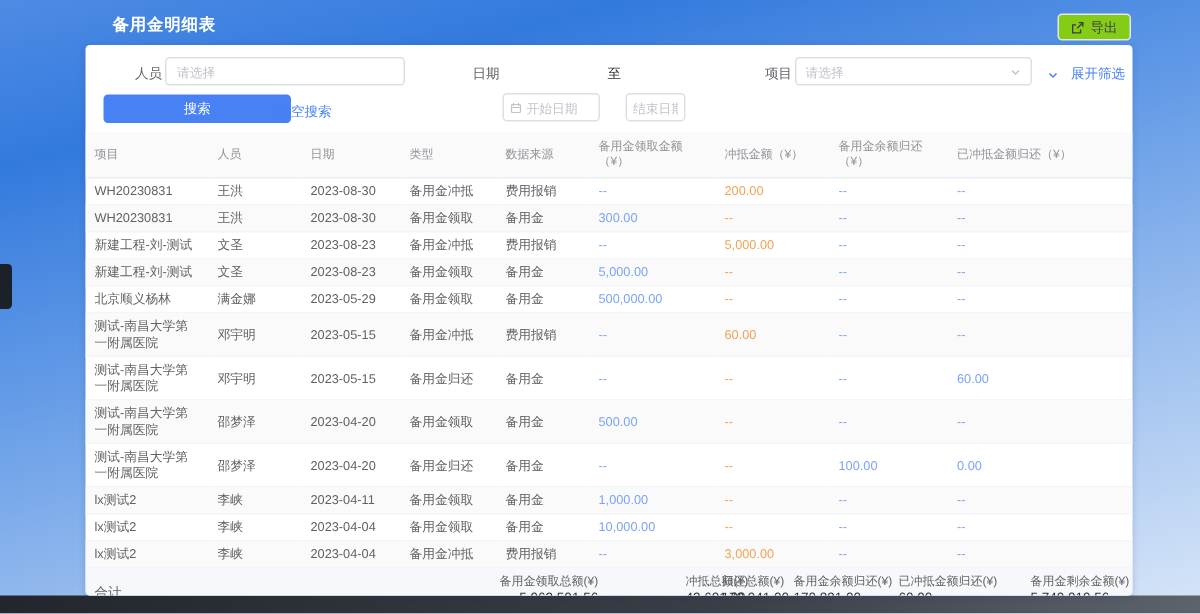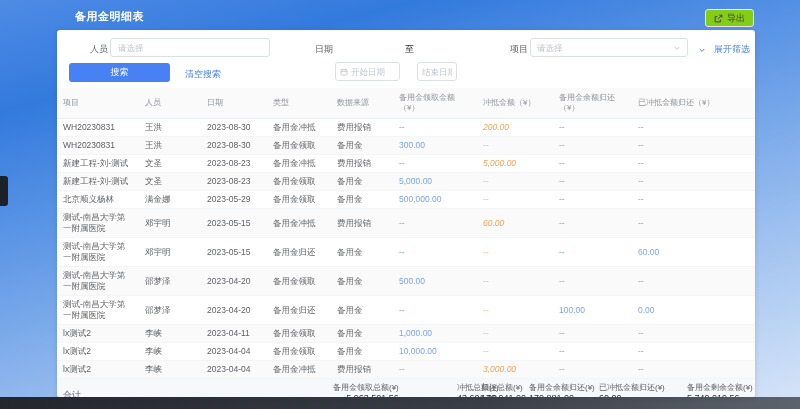--- a/index.html
+++ b/index.html
@@ -41,40 +41,40 @@
   .inp::placeholder { color: #c0c4cc; }
   .datebox { display: flex; align-items: center; padding: 0 4px; gap: 3px; margin-top: 24px; }
   .datebox input, .selectbox input {
     border: none; outline: none; width: 100%; font-size: 8.5px; color: #606266; background: transparent;
   }
   .datebox input::placeholder, .selectbox input::placeholder { color: #c0c4cc; }
   .selectbox { display: flex; align-items: center; padding: 0 6px; }
   .link { font-size: 9px; color: #4781f3; cursor: pointer; white-space: nowrap; }
   .expand-link { position: absolute; top: 13px; left: 641px; display: flex; align-items: center; gap: 8px; }
   .search-btn {
-    position: absolute; left: 12px; top: 33px; width: 101px; height: 19px;
+    position: absolute; left: 12px; top: 33px; width: 125px; height: 19px;
     background: #4781f3; border: none; border-radius: 3px;
     color: #ffffff; font-size: 9px; cursor: pointer;
   }
   .clear-link { position: absolute; left: 128px; top: 38px; }
 
   
   .tablewrap { flex: none; }
   table { width: 698px; border-collapse: collapse; table-layout: fixed; }
   th {
     font-size: 8px; font-weight: normal; color: #909399; text-align: left;
     padding: 5px 6px; background: #fafafa; border-bottom: 1px solid #ebeef5; line-height: 10px;
   }
   td {
     font-size: 8.5px; color: #606266; padding: 3px 6px; line-height: 11px;
     border-bottom: 1px solid #f4f5f7; word-break: break-all; vertical-align: middle;
   }
   tbody tr:nth-child(even) { background: #fafafa; }
   .val-blue { color: #7ba4f4; }
-  .val-orange { color: #f3a356; font-style: italic; }
+  .val-orange { color: #f3a356; }
 
   
   .summary {
     position: relative; flex: none; height: 29px;
     background: #f6f8fb; border-bottom: 1px solid #eef0f4;
   }
   .sum-label { position: absolute; left: 6px; top: 10px; font-size: 9px; color: #606266; }
   .stat { position: absolute; top: 3px; white-space: nowrap; }
   .stat .s-label { display: block; font-size: 8px; color: #606266; line-height: 11px; }
   .stat .s-value { display: block; font-size: 9px; color: #303133; line-height: 11px; }

